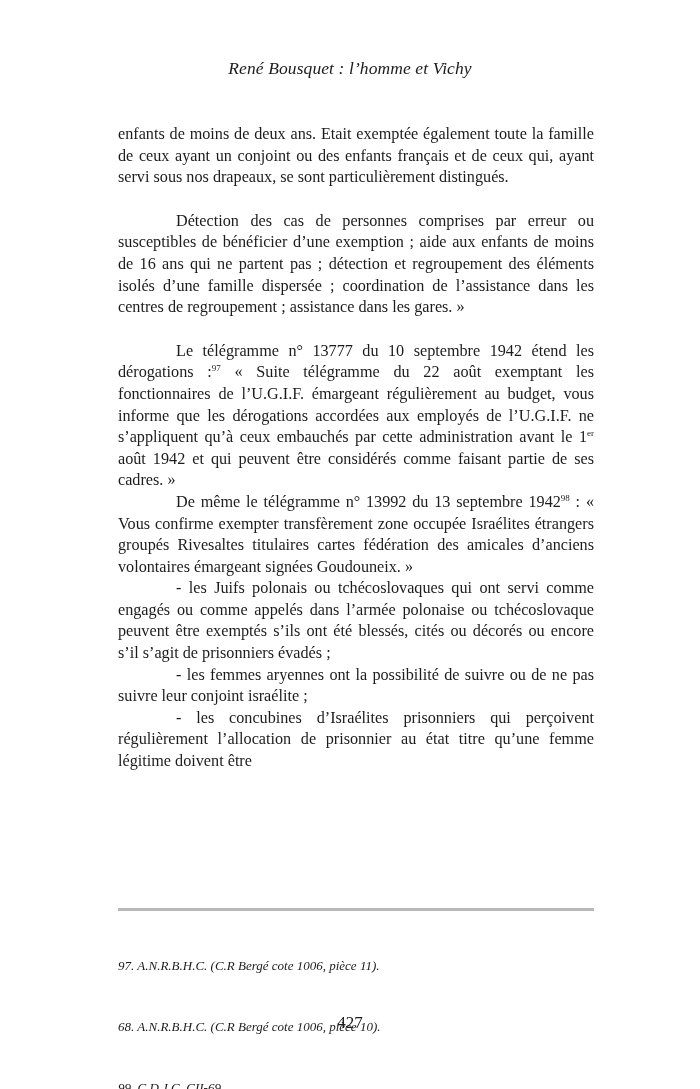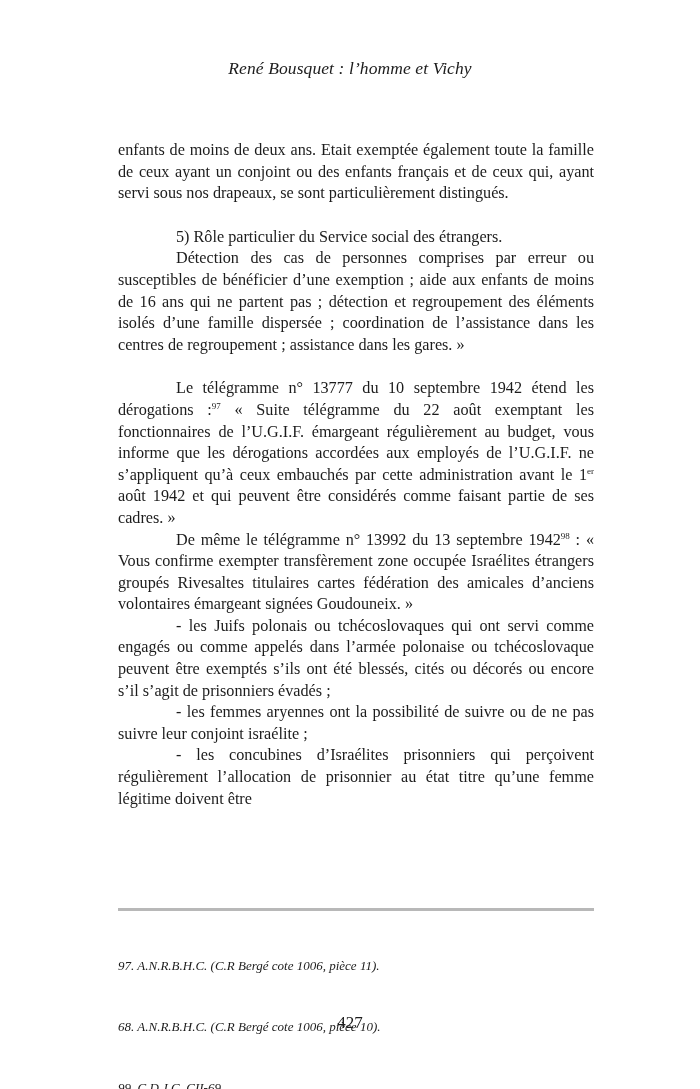--- a/index.html
+++ b/index.html
@@ -1,20 +1,20 @@
 <!DOCTYPE html>
 <html><head>
 <meta charset="utf-8">
 <style>
   html, body { margin: 0; padding: 0; background: #ffffff; }
   body { width: 700px; height: 1089px; position: relative; overflow: hidden;
          font-family: "Liberation Serif", "DejaVu Serif", serif; color: #1c1c1c; }
   .header { position: absolute; top: 58px; left: 0; width: 700px; text-align: center;
             font-style: italic; font-size: 17.5px; letter-spacing: 0.1px; }
-  .body-text { position: absolute; left: 118px; width: 476px; top: 140px;
+  .body-text { position: absolute; left: 118px; width: 476px; top: 124px;
                font-size: 16.2px; line-height: 21.6px; text-align: justify; }
   .body-text p { margin: 0; }
   .indent { text-indent: 58px; }
   .list-indent { text-indent: 58px; }
   .gap { height: 22px; }
   .body-text sup { font-size: 9px; line-height: 0; vertical-align: 6px; }
   .sep { position: absolute; left: 118px; width: 476px; top: 908px; height: 3px; background: #b8b8b8; }
   .notes { position: absolute; left: 118px; top: 913px; font-style: italic;
            font-size: 13px; line-height: 16px; }
   .notes div { white-space: nowrap; margin-top: 45px; }
@@ -22,21 +22,20 @@
              font-size: 17px; }
 </style>
 </head>
 <body>
 
 <div class="header">René Bousquet : l’homme et Vichy</div>
 
 <div class="body-text">
   <p>enfants de moins de deux ans. Etait exemptée également toute la famille de ceux ayant un conjoint ou des enfants français et de ceux qui, ayant servi sous nos drapeaux, se sont particulièrement distingués.</p>
   <div class="gap"></div>
-  <p class="indent">5) Rôle particulier du Service social des étrangers.</p>
   <p class="indent">Détection des cas de personnes comprises par erreur ou susceptibles de bénéficier d’une exemption ; aide aux enfants de moins de 16 ans qui ne partent pas ; détection et regroupement des éléments isolés d’une famille dispersée ; coordination de l’assistance dans les centres de regroupement ; assistance dans les gares. »</p>
   <div class="gap"></div>
   <p class="indent"><span>Le télégramme n° 13777 du 10 septembre 1942 étend les dérogations :</span><sup>97</sup><span> « Suite télégramme du 22 août exemptant les fonctionnaires de l’U.G.I.F. émargeant régulièrement au budget, vous informe que les dérogations accordées aux employés de l’U.G.I.F. ne s’appliquent qu’à ceux embauchés par cette administration avant le 1</span><sup>er</sup><span> août 1942 et qui peuvent être considérés comme faisant partie de ses cadres. »</span></p>
   <p class="indent"><span>De même le télégramme n° 13992 du 13 septembre 1942</span><sup>98</sup><span> : « Vous confirme exempter transfèrement zone occupée Israélites étrangers groupés Rivesaltes titulaires cartes fédération des amicales d’anciens volontaires émargeant signées Goudouneix. »</span></p>
   <p class="list-indent">- les Juifs polonais ou tchécoslovaques qui ont servi comme engagés ou comme appelés dans l’armée polonaise ou tchécoslovaque peuvent être exemptés s’ils ont été blessés, cités ou décorés ou encore s’il s’agit de prisonniers évadés ;</p>
   <p class="list-indent">- les femmes aryennes ont la possibilité de suivre ou de ne pas suivre leur conjoint israélite ;</p>
   <p class="list-indent">- les concubines d’Israélites prisonniers qui perçoivent régulièrement l’allocation de prisonnier au état titre qu’une femme légitime doivent être</p>
 </div>
 
 <div class="sep"></div>

